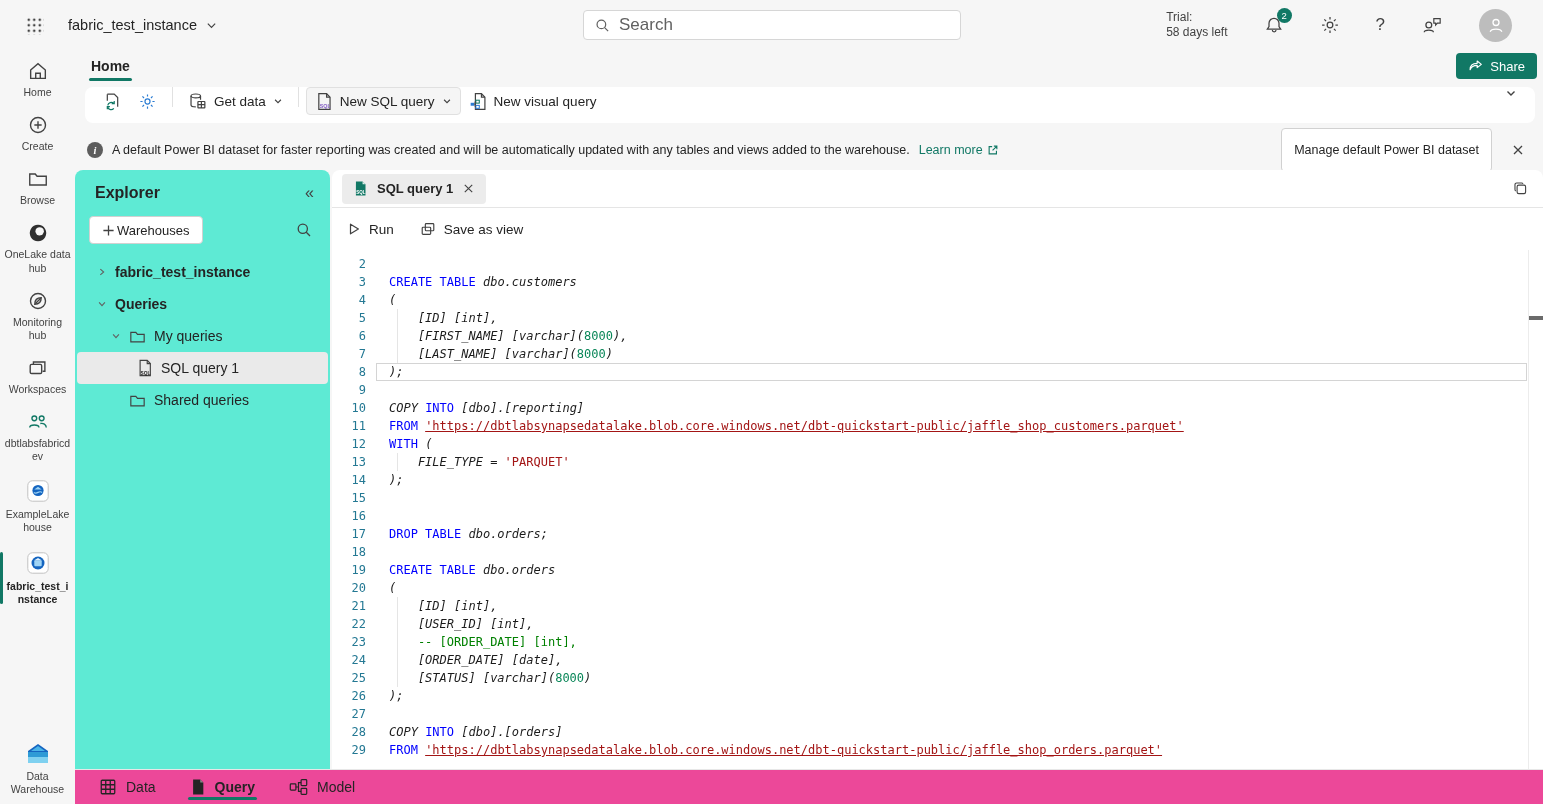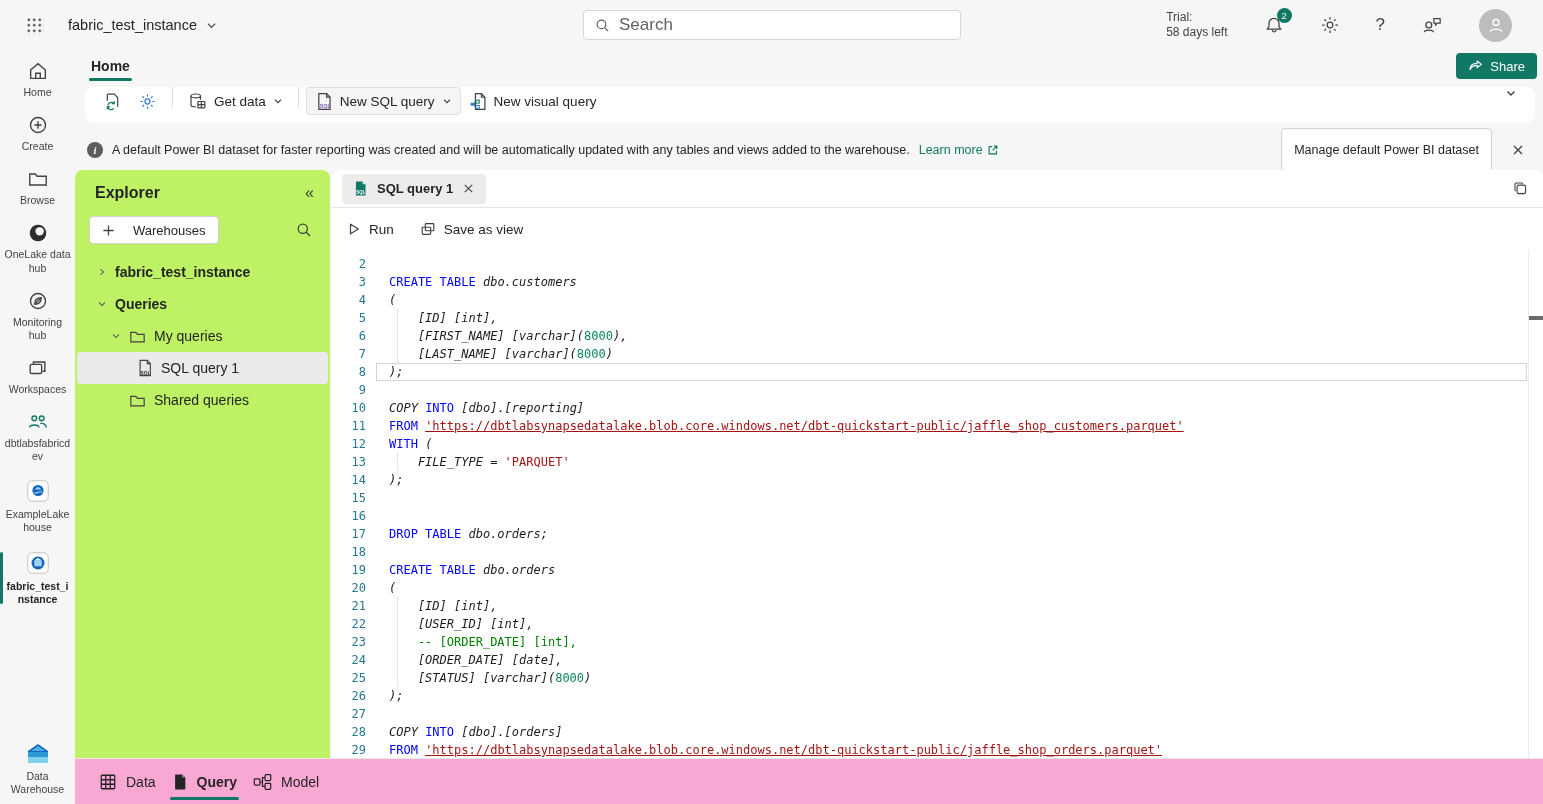--- a/index.html
+++ b/index.html
@@ -47,26 +47,26 @@
   .t-collapse { margin-left:auto; margin-right:8px; cursor:pointer; color:#424242; }
 
   .banner { height:40px; display:flex; align-items:center; gap:9px; padding:0 14px 0 12px; font-size:12.5px; color:#242424; }
   .info-ic { width:16px; height:16px; border-radius:50%; background:#5d5d5d; color:#fff; font-size:10.5px; font-weight:700; display:flex; align-items:center; justify-content:center; font-family:"Liberation Serif",serif; font-style:italic; }
   .learnmore { color:#117865; display:flex; align-items:center; gap:4px; cursor:pointer; }
   .manage-btn { margin-left:auto; background:#fff; border:1px solid #d1d1d1; border-radius:4px; height:44px; padding:0 12px; font-size:12.5px; cursor:pointer; font-family:"Liberation Sans",sans-serif; color:#242424; }
   .banner-x { margin:0 4px 0 10px; cursor:pointer; color:#424242; }
 
   
   .content { flex:1; display:flex; min-height:0; }
-  .explorer { width:255px; background:#bef264; border-radius:8px 8px 0 0; padding-top:8px; flex:none; }
+  .explorer { width:255px; background:#5eead4; border-radius:8px 8px 0 0; padding-top:8px; flex:none; }
   .exp-head { display:flex; align-items:center; padding:6px 16px 12px 20px; }
   .exp-title { font-size:16px; font-weight:700; }
   .exp-collapse { margin-left:auto; font-size:16px; color:#424242; cursor:pointer; }
   .exp-actions { display:flex; align-items:center; padding:2px 18px 12px 14px; }
-  .wh-btn { display:flex; align-items:center; gap:18px; border:1px solid #d1d1d1; border-radius:4px; height:28px; padding:0 12px; font-size:13px; background:#fff; cursor:pointer; font-family:"Liberation Sans",sans-serif; color:#242424; }
+  .wh-btn { display:flex; align-items:center; gap:2px; border:1px solid #d1d1d1; border-radius:4px; height:28px; padding:0 12px; font-size:13px; background:#fff; cursor:pointer; font-family:"Liberation Sans",sans-serif; color:#242424; }
   .exp-search { margin-left:auto; color:#424242; cursor:pointer; }
   .tree { font-size:14px; }
   .trow { height:32px; display:flex; align-items:center; gap:8px; cursor:pointer; color:#242424; }
   .trow .tchev { color:#616161; flex:none; }
   .trow.semibold { font-weight:700; }
   .trow.selected { background:#eaeaea; border-radius:4px; margin:0 2px; }
 
   
   .qpanel { flex:1; background:#fff; margin-left:2px; border-radius:8px 8px 0 0; display:flex; flex-direction:column; min-width:0; position:relative; }
   .tabstrip { height:38px; border-bottom:1px solid #e5e5e5; display:flex; align-items:center; padding:0 10px; position:relative; flex:none; }
@@ -82,21 +82,21 @@
   .cl { display:flex; height:18px; position:relative; cursor:text; }
   .cl .ln { width:34px; text-align:right; color:#237893; flex:none; }
   .cl .ct { margin-left:23px; white-space:pre; }
   .cl .guide { position:absolute; left:65px; top:0; bottom:0; width:1px; background:#e5e5e5; }
   .cl.cur::after { content:""; position:absolute; left:44px; right:16px; top:0; bottom:0; border:1px solid #d4d4d4; pointer-events:none; }
   .tk-kw { color:#0000ff; } .tk-pl { color:#1b1b1b;font-style:italic; }
   .tk-str { color:#a31515; } .tk-strlink { color:#a31515; text-decoration:underline; }
   .tk-num { color:#098658; } .tk-cmt { color:#008000; }
 
   
-  .bottombar { height:46px; background:#f9a8d4; border-top:1px solid #e7e7e7; display:flex; align-items:center; gap:16px; padding-left:24px; font-size:14px; flex:none; }
+  .bottombar { height:35px; background:#ec4899; border-top:1px solid #e7e7e7; display:flex; align-items:center; gap:34px; padding-left:24px; font-size:14px; flex:none; }
   .bb-tab { display:flex; align-items:center; gap:9px; height:100%; position:relative; cursor:pointer; color:#242424; }
   .bb-tab.active { font-weight:700; }
   .bb-tab.active::after { content:""; position:absolute; left:-2px; right:-2px; bottom:4px; height:3px; border-radius:2px; background:#117865; }
 </style>
 </head>
 <body>
 
 <header class="topbar">
   <div class="waffle-wrap">
     <div class="waffle-icon"></div>

